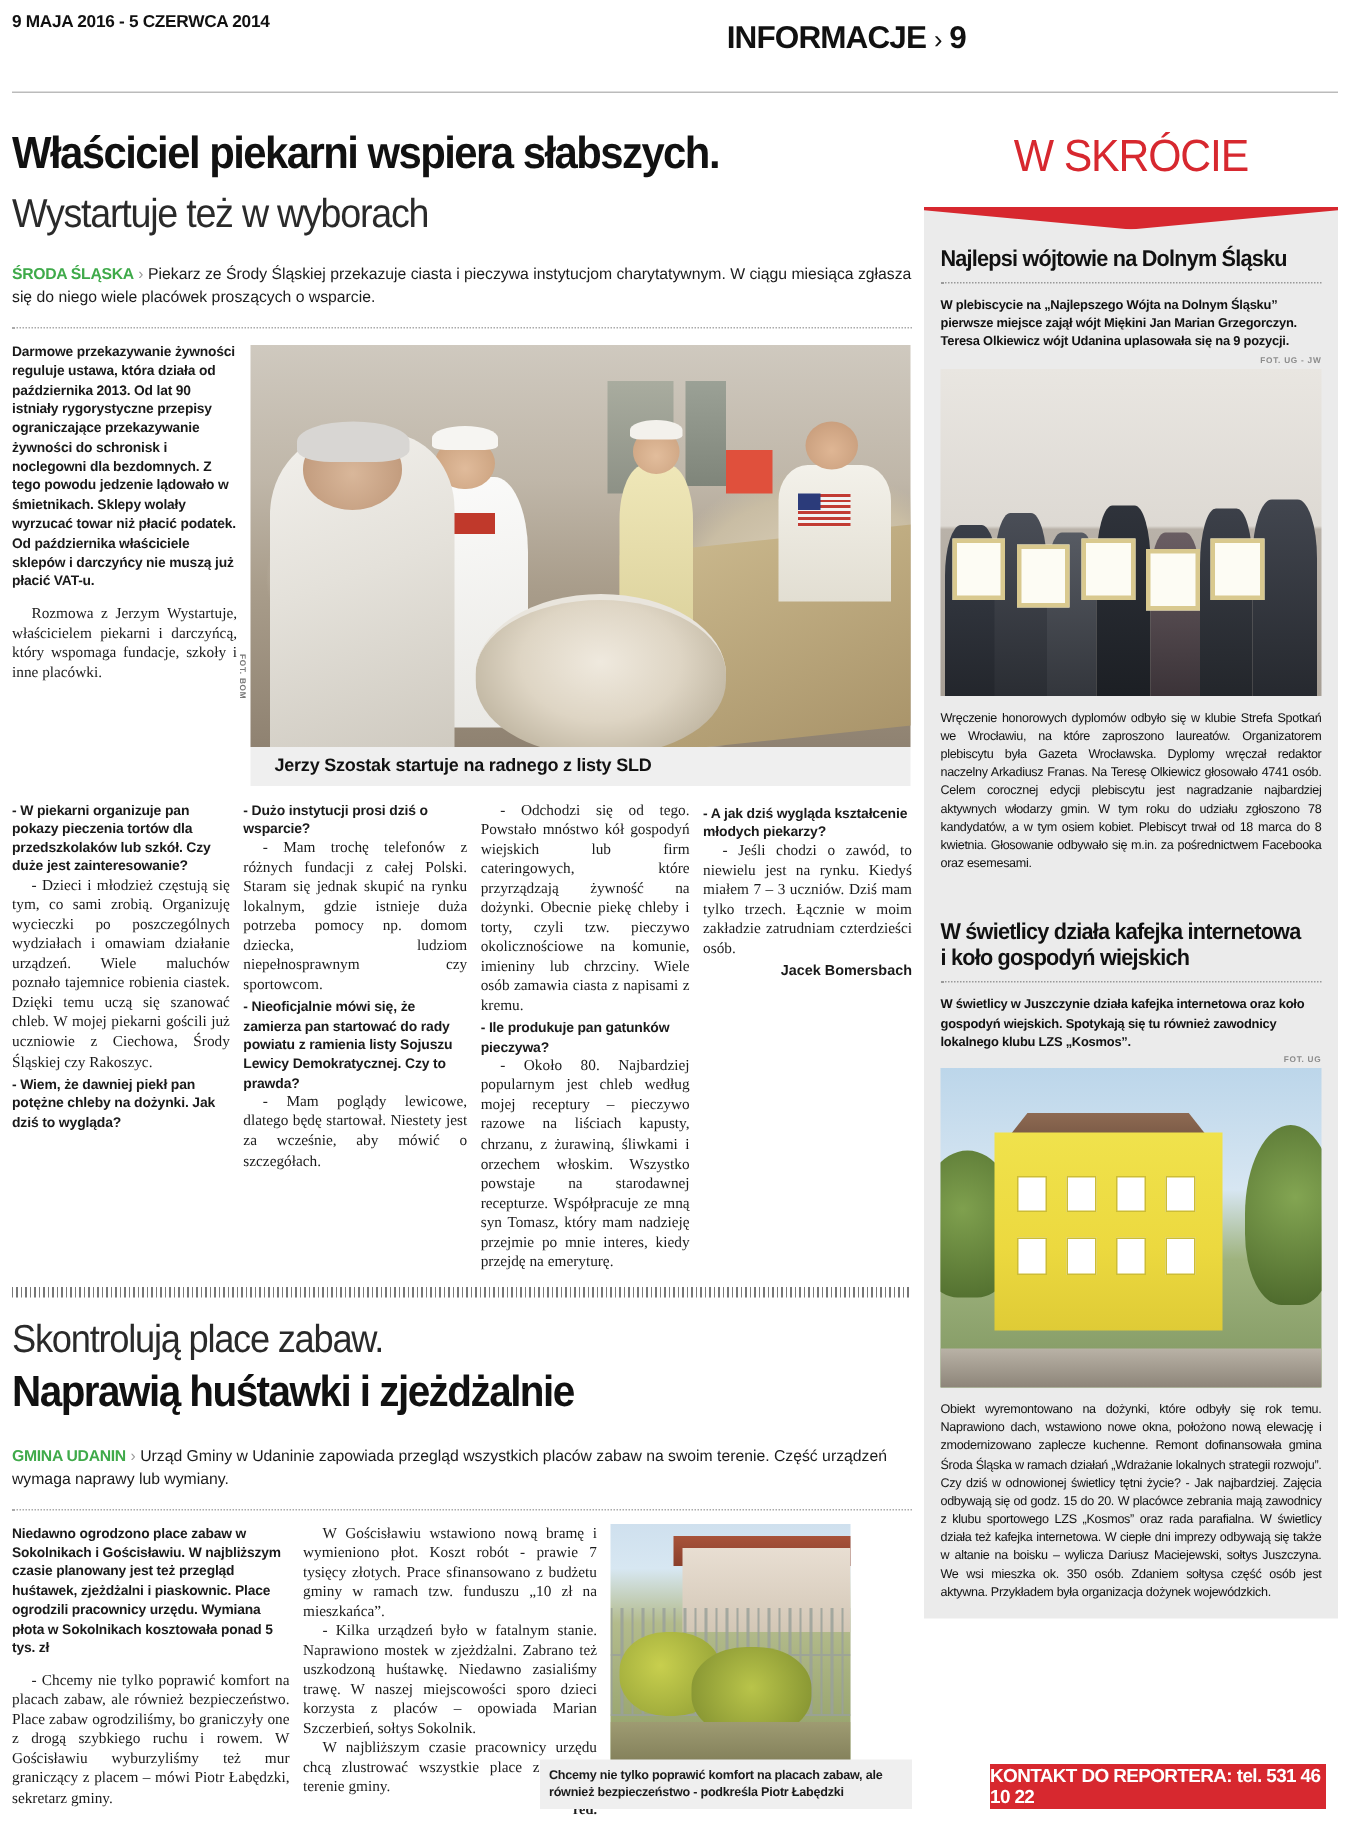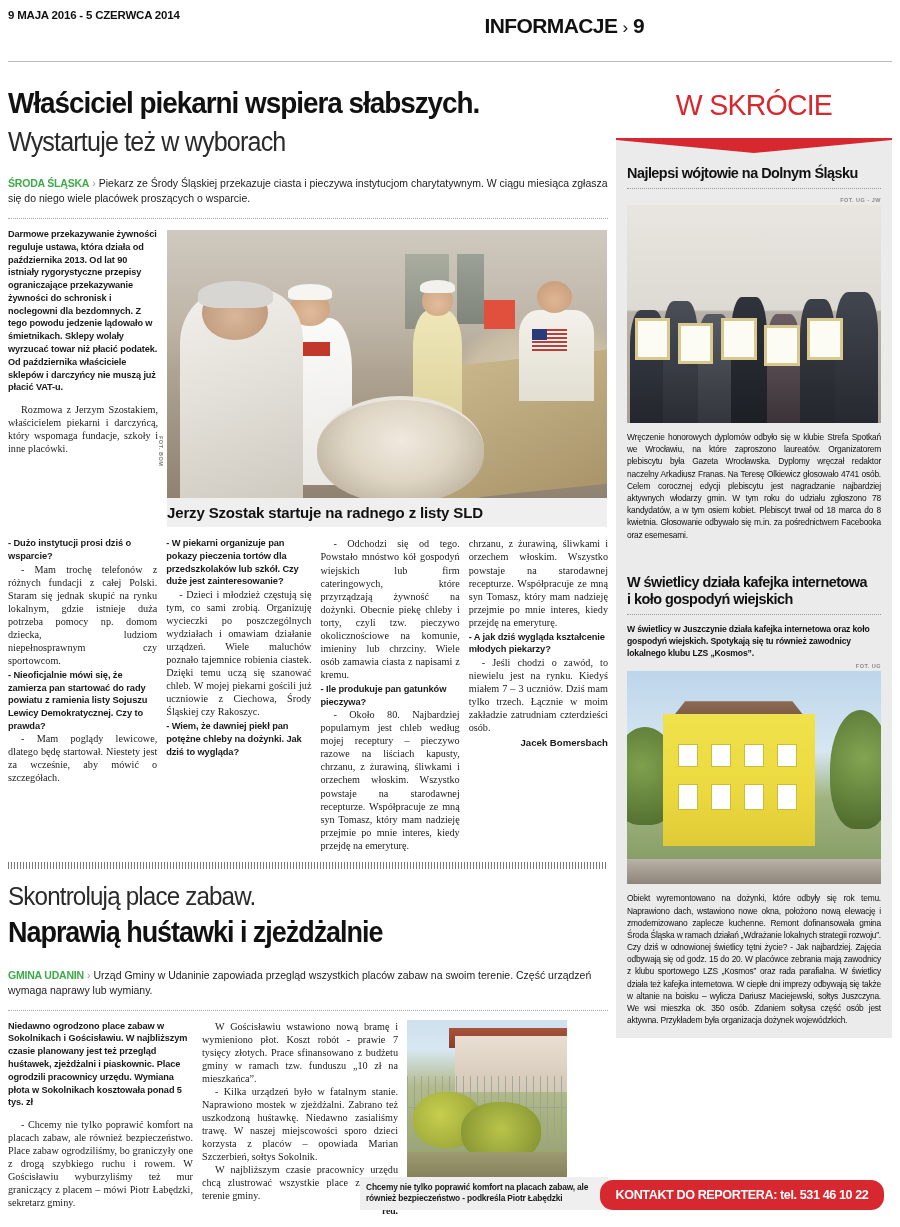--- a/index.html
+++ b/index.html
@@ -75,22 +75,22 @@
   .serif { font-family:"Liberation Serif", serif; font-size:10.2px; line-height:1.28; text-align:justify; }
   .boldintro { font-weight:bold; font-size:9.2px; line-height:1.39; letter-spacing:-0.1px; }
   .q { font-weight:bold; font-size:9.3px; line-height:1.36; letter-spacing:-0.1px; }
   .sign { font-weight:bold; text-align:right; font-size:9.6px; margin-top:3px; }
   p.para { margin:0 0 0 0; text-indent: 13px; }
   p.para.noind { text-indent:0; }
 
   
   .photo { position:relative; overflow:hidden; background:#cfcfcf; }
   .caption-bar {
-    background:#efefef; font-size:15px; font-weight:bold; color:#111;
-    padding:5px 0; line-height:1.3; letter-spacing:-0.15px;
+    background:#efefef; font-size:12px; font-weight:bold; color:#111;
+    padding:5px 16px; line-height:1.3; letter-spacing:-0.15px;
   }
   .vcredit {
     position:absolute; writing-mode: vertical-rl; font-size:5.5px;
     color:#777; letter-spacing:0.5px; font-weight:bold;
   }
 
   
   .bakery {
     width:440px; height:268px; margin-top:2px;
     background:
@@ -202,23 +202,23 @@
   .pg-fence { position:absolute; left:0; top:34%; width:100%; height:44%;
     background-image: repeating-linear-gradient(90deg,#9aa29a 0 1.5px, transparent 1.5px 7px),
                       repeating-linear-gradient(0deg,#9aa29a 0 1.5px, transparent 1.5px 40px);
     opacity:.85; }
   .pg-bush { position:absolute; border-radius:46%; }
   .pg-ground { position:absolute; left:0; bottom:0; width:100%; height:20%;
     background:linear-gradient(180deg,#9e9b72,#7d7a55); }
 
   .contact-banner {
     position:absolute; right:8px; bottom:8px;
-    width:284px; height:30px; background:#d7282f; color:#fff;
+    width:224px; height:30px; background:#d7282f; color:#fff;
     display:flex; align-items:center; justify-content:center;
-    font-size:12.6px; font-weight:bold; letter-spacing:-0.4px;border-radius:13px;
+    font-size:12.6px; font-weight:bold; letter-spacing:-0.4px;
   }
   .bottomcap {
     position:absolute; left:352px; bottom:8px; width:248px;
     background:#efefef; font-size:8.4px; font-weight:bold; padding:5px 6px;
     line-height:1.34; letter-spacing:-0.15px;
   }
 </style>
 </head>
 <body>
 
@@ -245,21 +245,21 @@
         <span class="place">ŚRODA ŚLĄSKA</span><span class="arrow">›</span><span>Piekarz ze Środy Śląskiej przekazuje ciasta i pieczywa instytucjom charytatywnym. W ciągu miesiąca zgłasza się do niego wiele placówek proszących o wsparcie.</span>
       </div>
 
       <div class="dotrule"></div>
 
       <div style="display:flex; gap:9px; margin-top:9px;">
 
         <div style="width:150px;">
           <div class="boldintro">Darmowe przekazywanie żywności reguluje ustawa, która działa od października 2013. Od lat 90 istniały rygorystyczne przepisy ograniczające przekazywanie żywności do schronisk i noclegowni dla bezdomnych. Z tego powodu jedzenie lądowało w śmietnikach. Sklepy wolały wyrzucać towar niż płacić podatek. Od października właściciele sklepów i darczyńcy nie muszą już płacić VAT-u.</div>
           <div class="serif" style="margin-top:9px;">
-            <p class="para">Rozmowa z Jerzym Szostakiem, właścicielem piekarni i darczyńcą, który wspomaga fundacje, szkoły i inne placówki.</p>
+            <p class="para">Rozmowa z Jerzym Wystartuje, właścicielem piekarni i darczyńcą, który wspomaga fundacje, szkoły i inne placówki.</p>
           </div>
         </div>
 
         <div style="position:relative;">
           <div class="photo bakery">
             <div class="bk-shelf"></div>
             <div class="bk-door"></div>
             <div class="bk-door2"></div>
             <div class="bk-table"></div>
             <div class="bk-red"></div>
@@ -279,53 +279,50 @@
             <div class="bk-head1"></div>
             <div class="bk-hair1"></div>
           </div>
           <div class="vcredit" style="left:-9px; top:208px;">FOT. BOM</div>
           <div class="caption-bar" style="width:440px;">Jerzy Szostak startuje na radnego z listy SLD</div>
         </div>
       </div>
 
       <div class="body-wrap">
 
+        <div class="colbox c2">
+          <div class="q">- W piekarni organizuje pan pokazy pieczenia tortów dla przedszkolaków lub szkół. Czy duże jest zainteresowanie?</div>
+          <div class="serif">
+              <p class="para">- Dzieci i młodzież częstują się tym, co sami zrobią. Organizuję wycieczki po poszczególnych wydziałach i omawiam działanie urządzeń. Wiele maluchów poznało tajemnice robienia ciastek. Dzięki temu uczą się szanować chleb. W mojej piekarni gościli już uczniowie z Ciechowa, Środy Śląskiej czy Rakoszyc.</p>
+            </div>
+          <div class="q" style="margin-top:2px;">- Wiem, że dawniej piekł pan potężne chleby na dożynki. Jak dziś to wygląda?</div>
+        </div>
+
         <div class="colbox c1">
           <div class="q">- Dużo instytucji prosi dziś o wsparcie?</div>
           <div class="serif">
               <p class="para">- Mam trochę telefonów z różnych fundacji z całej Polski. Staram się jednak skupić na rynku lokalnym, gdzie istnieje duża potrzeba pomocy np. domom dziecka, ludziom niepełnosprawnym czy sportowcom.</p>
             </div>
           <div class="q" style="margin-top:2px;">- Nieoficjalnie mówi się, że zamierza pan startować do rady powiatu z ramienia listy Sojuszu Lewicy Demokratycznej. Czy to prawda?</div>
           <div class="serif">
               <p class="para">- Mam poglądy lewicowe, dlatego będę startował. Niestety jest za wcześnie, aby mówić o szczegółach.</p>
             </div>
         </div>
 
-        <div class="colbox c2">
-          <div class="q">- W piekarni organizuje pan pokazy pieczenia tortów dla przedszkolaków lub szkół. Czy duże jest zainteresowanie?</div>
-          <div class="serif">
-              <p class="para">- Dzieci i młodzież częstują się tym, co sami zrobią. Organizuję wycieczki po poszczególnych wydziałach i omawiam działanie urządzeń. Wiele maluchów poznało tajemnice robienia ciastek. Dzięki temu uczą się szanować chleb. W mojej piekarni gościli już uczniowie z Ciechowa, Środy Śląskiej czy Rakoszyc.</p>
-            </div>
-          <div class="q" style="margin-top:2px;">- Wiem, że dawniej piekł pan potężne chleby na dożynki. Jak dziś to wygląda?</div>
-        </div>
-
         <div class="colbox c3">
           <div class="serif">
               <p class="para">- Odchodzi się od tego. Powstało mnóstwo kół gospodyń wiejskich lub firm cateringowych, które przyrządzają żywność na dożynki. Obecnie piekę chleby i torty, czyli tzw. pieczywo okolicznościowe na komunie, imieniny lub chrzciny. Wiele osób zamawia ciasta z napisami z kremu.</p>
             </div>
           <div class="q" style="margin-top:2px;">- Ile produkuje pan gatunków pieczywa?</div>
           <div class="serif">
               <p class="para">- Około 80. Najbardziej popularnym jest chleb według mojej receptury – pieczywo razowe na liściach kapusty, chrzanu, z żurawiną, śliwkami i orzechem włoskim. Wszystko powstaje na starodawnej recepturze. Współpracuje ze mną syn Tomasz, który mam nadzieję przejmie po mnie interes, kiedy przejdę na emeryturę.</p>
             </div>
         </div>
 
         <div class="colbox c4">
-          <div class="serif">
-              <p class="para noind">chrzanu, z żurawiną, śliwkami i orzechem włoskim. Wszystko powstaje na starodawnej recepturze. Współpracuje ze mną syn Tomasz, który mam nadzieję przejmie po mnie interes, kiedy przejdę na emeryturę.</p>
-            </div>
           <div class="q" style="margin-top:2px;">- A jak dziś wygląda kształcenie młodych piekarzy?</div>
           <div class="serif">
               <p class="para">- Jeśli chodzi o zawód, to niewielu jest na rynku. Kiedyś miałem 7 – 3 uczniów. Dziś mam tylko trzech. Łącznie w moim zakładzie zatrudniam czterdzieści osób.</p>
             </div>
           <div class="sign">Jacek Bomersbach</div>
         </div>
       </div>
 
       <div class="hatchrule"></div>
 
@@ -374,20 +371,21 @@
 
     <div class="right-col">
 
       <div class="wskrocie">W SKRÓCIE</div>
 
       <div class="skrot-panel">
 
         <div>
           <div class="skrot-h">Najlepsi wójtowie na Dolnym Śląsku</div>
           <div class="skrot-dots"></div>
+          <div class="skrot-lead">W plebiscycie na „Najlepszego Wójta na Dolnym Śląsku” pierwsze miejsce zajął wójt Miękini Jan Marian Grzegorczyn. Teresa Olkiewicz wójt Udanina uplasowała się na 9 pozycji.</div>
           <div class="fotcredit">FOT. UG - JW</div>
 
           <div class="ph-wojt">
             <div class="wj-person" style="left:1%;  width:14%; height:52%; background:linear-gradient(180deg,#3a3f49,#23262c);"></div>
             <div class="wj-person" style="left:14%; width:14%; height:56%; background:linear-gradient(180deg,#4a4e57,#2a2d33);"></div>
             <div class="wj-person" style="left:28%; width:13%; height:50%; background:linear-gradient(180deg,#575b63,#33363c);"></div>
             <div class="wj-person" style="left:41%; width:14%; height:58%; background:linear-gradient(180deg,#2f333b,#1c1f24);"></div>
             <div class="wj-person" style="left:55%; width:13%; height:50%; background:linear-gradient(180deg,#6a5e63,#3b3338);"></div>
             <div class="wj-person" style="left:68%; width:14%; height:57%; background:linear-gradient(180deg,#3c4049,#23262b);"></div>
             <div class="wj-person" style="left:82%; width:17%; height:60%; background:linear-gradient(180deg,#42464f,#26292f);"></div>

